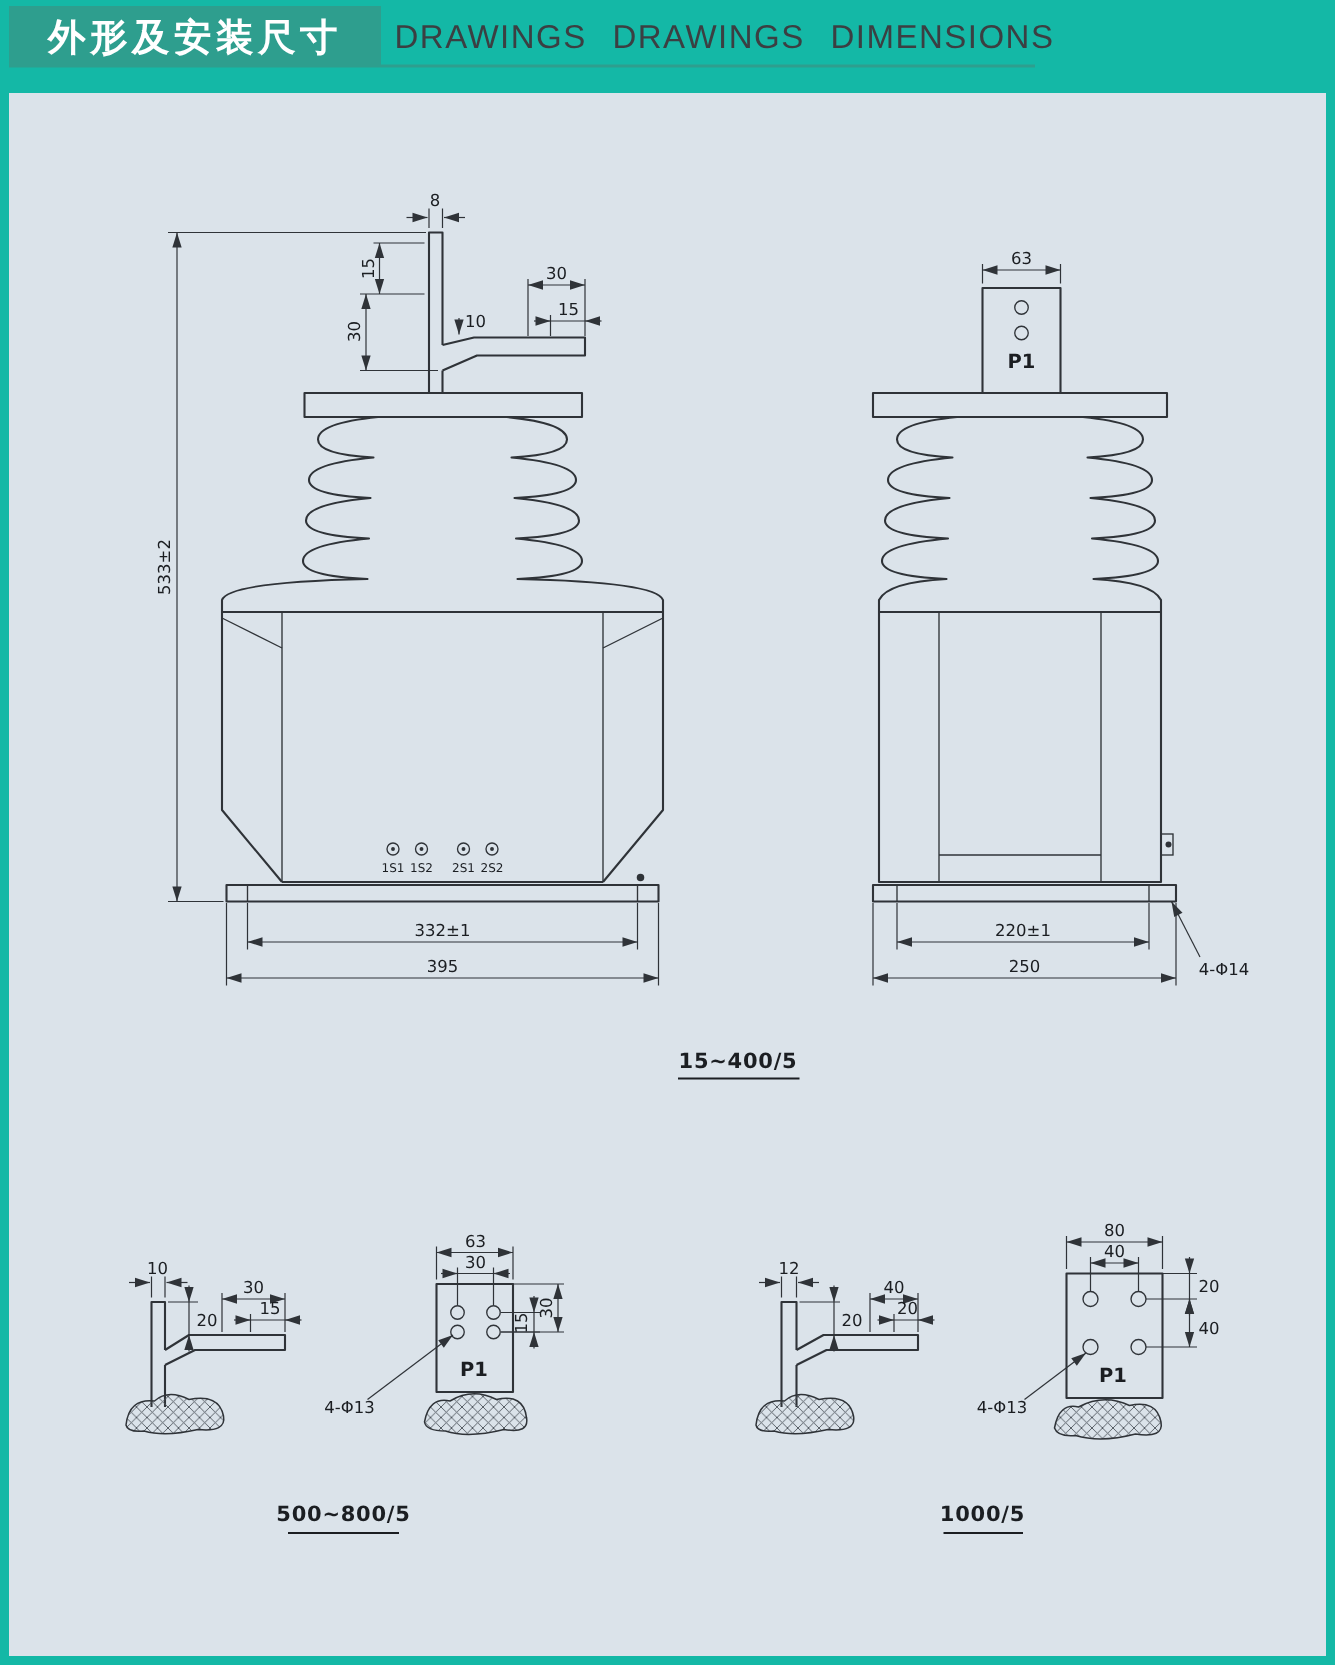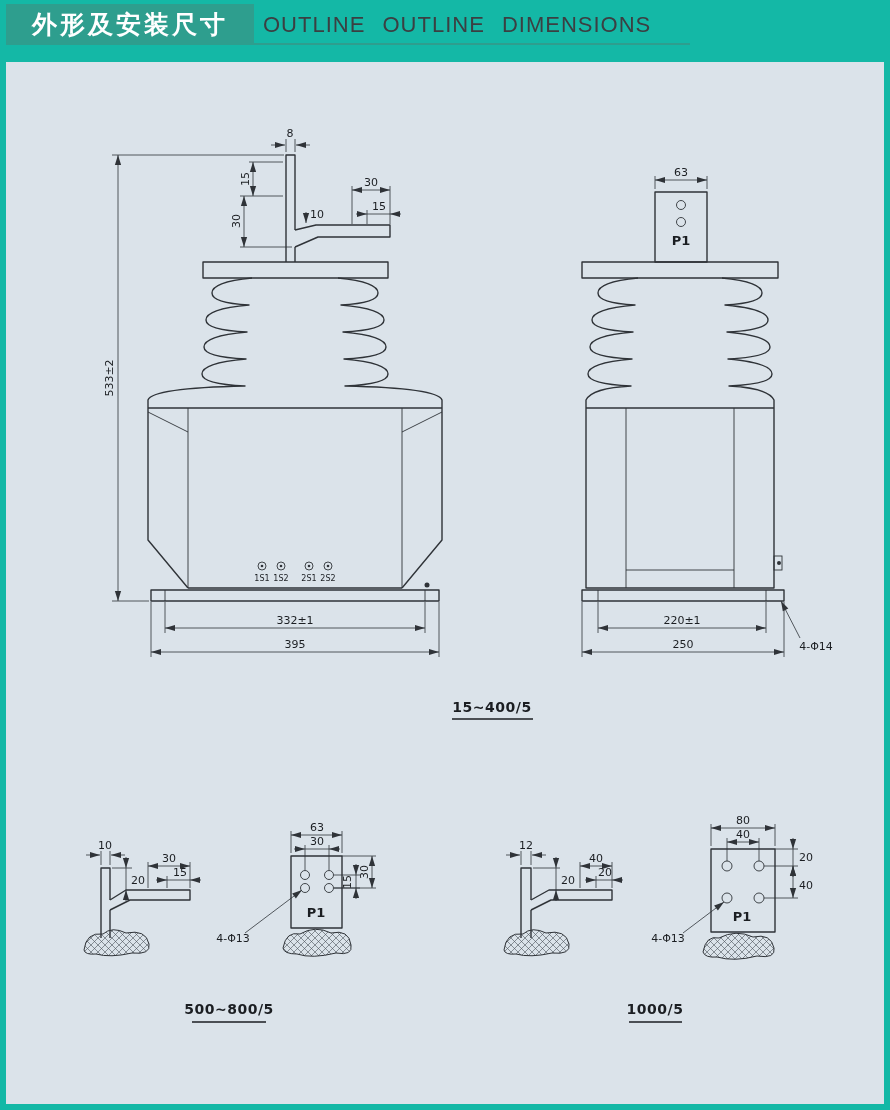--- a/index.html
+++ b/index.html
@@ -22,21 +22,21 @@
   .range{font-size:14px;font-weight:bold;text-anchor:middle;letter-spacing:.5px;}
   .u{stroke:#1b1e22;stroke-width:1.3;}
   .blob{fill:url(#xh);stroke:#2f3338;stroke-width:1;}
 </style>
 </head>
 <body>
 
 <div class="page">
 
   <div class="hdr-zh">外形及安装尺寸</div>
-  <div class="hdr-en">OUTLINE OUTLINE DIMENSIONS</div>
+  <div class="hdr-en">DRAWINGS DRAWINGS DIMENSIONS</div>
   <div class="hdr-rule"></div>
 
   <svg width="890" height="1110" viewBox="0 0 890 1110">
     <defs>
       <marker id="mA" viewBox="0 0 11 8" refX="10.5" refY="4" markerWidth="11" markerHeight="8" markerUnits="userSpaceOnUse" orient="auto-start-reverse">
         <path d="M0.5,0.9 L10.5,4 L0.5,7.1 Z" fill="#2f3338"></path>
       </marker>
       <pattern id="xh" width="7" height="7" patternUnits="userSpaceOnUse">
         <path d="M0,7 L7,0 M0,0 L7,7" stroke="#4a5158" stroke-width="0.6"></path>
       </pattern>

